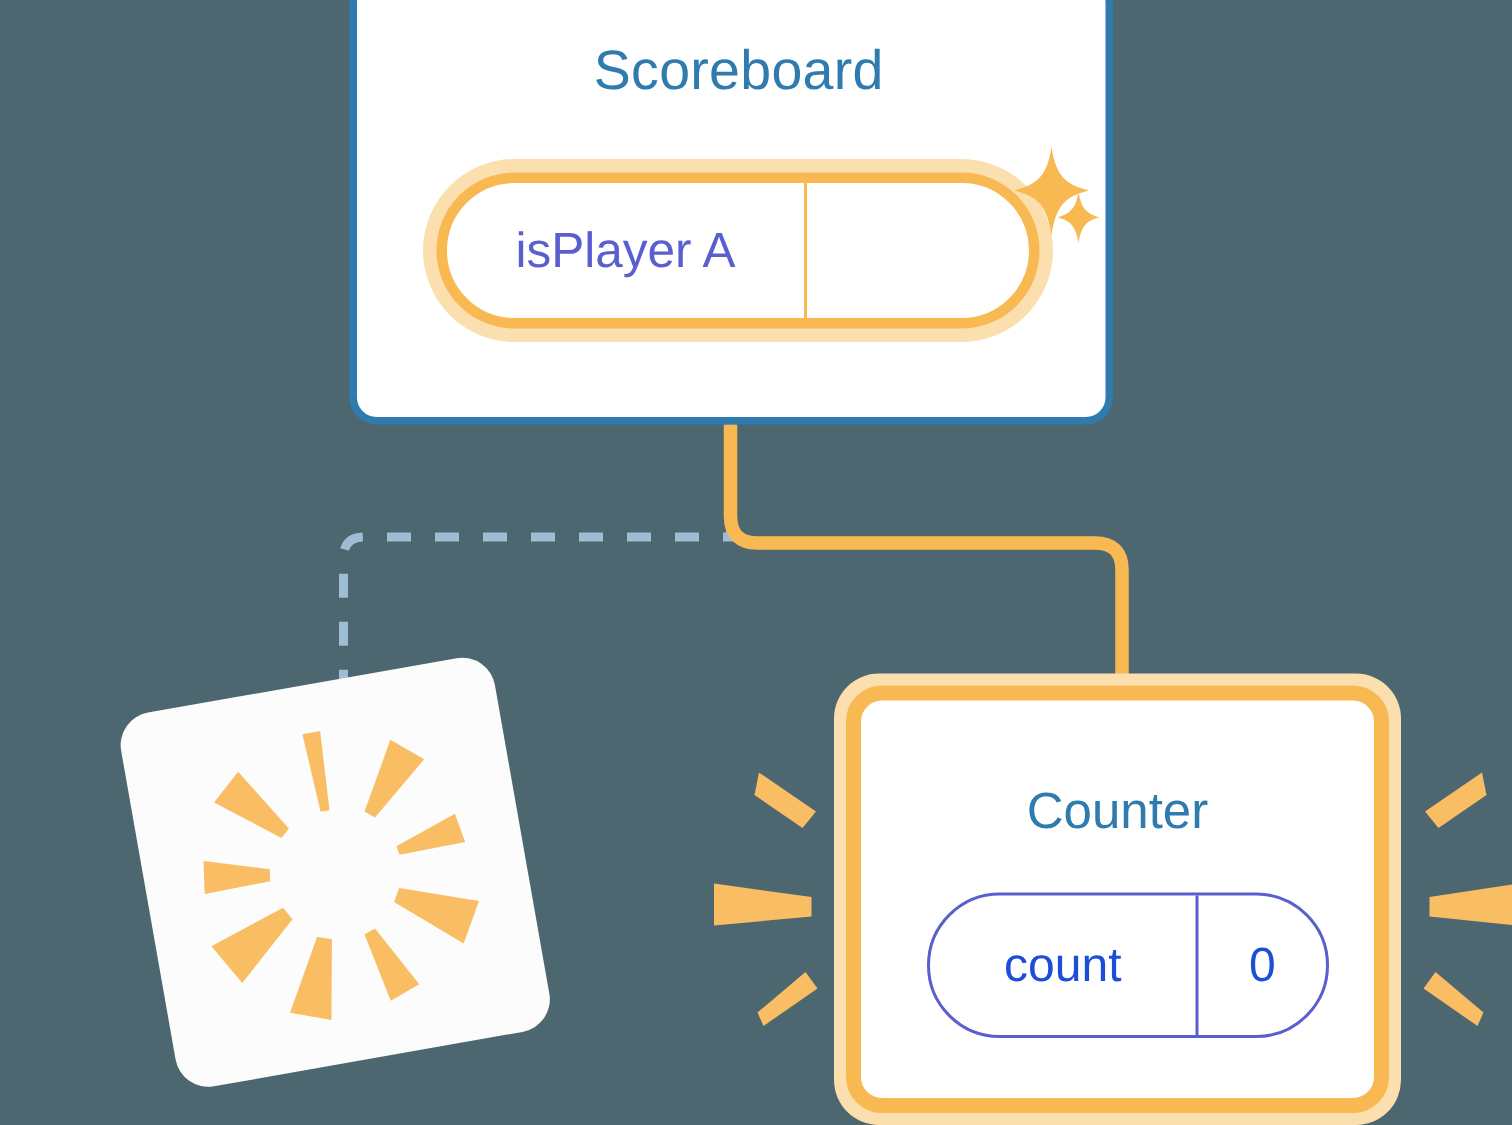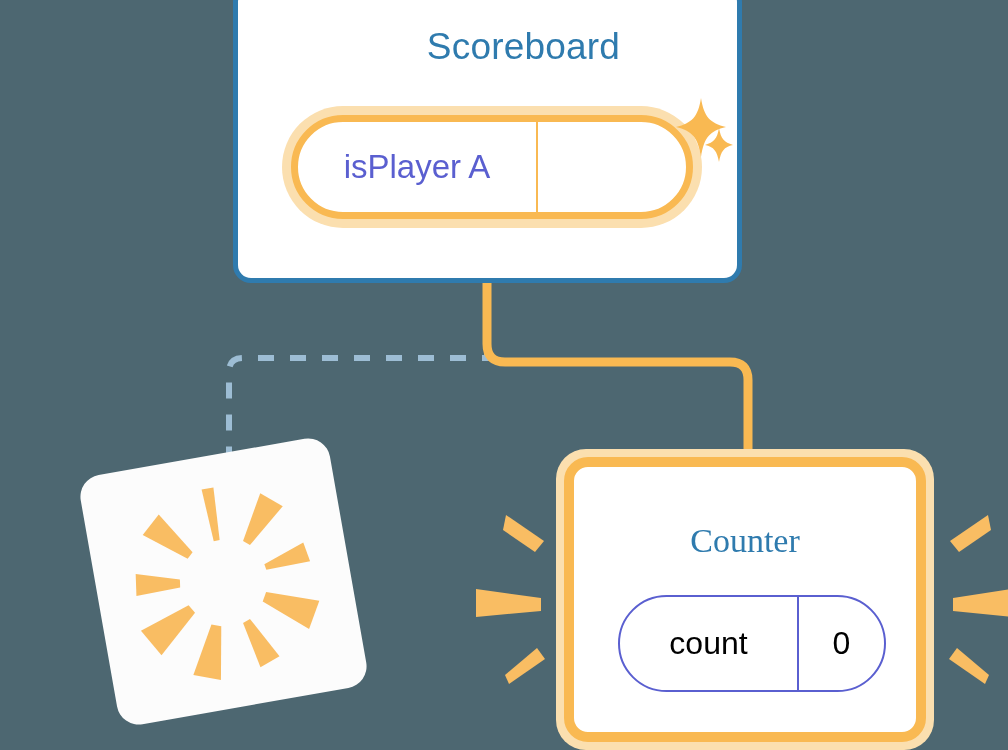--- a/index.html
+++ b/index.html
@@ -41,21 +41,20 @@
   }
   #scoreboard-title {
     position: absolute;
     left: 0;
     top: 37px;
     width: 509px;
     text-align: center;
     font-size: 37px;
     color: #2f7bae;
     letter-spacing: 0.2px;
-    padding-left: 31px;
   }
 
   
   #scoreboard-pill {
     position: absolute;
     left: 44px;
     top: 117px;
     width: 420px;
     height: 122px;
     border-radius: 61px;
@@ -117,41 +116,40 @@
     box-sizing: border-box;
   }
   #counter-title {
     position: absolute;
     left: 0;
     top: 55px;
     width: 100%;
     text-align: center;
     font-size: 34px;
     color: #2f7bae;
-    font-family: Liberation Serif, serif;
   }
   #counter-pill {
     position: absolute;
     left: 44px;
     top: 128px;
     width: 268px;
     height: 97px;
     border: 2px solid #5a5fd0;
     border-radius: 49px;
     background: #ffffff;
     box-sizing: border-box;
     display: flex;
     align-items: stretch;
   }
   .ct-cell {
     display: flex;
     align-items: center;
     justify-content: center;
     font-size: 32px;
-    color: #000000;
+    color: #1d4ed8;
   }
   #ct-key {
     flex: 0 0 177px;
     border-right: 2px solid #5a5fd0;
   }
   #ct-val {
     flex: 1 1 auto;
   }
 
   

